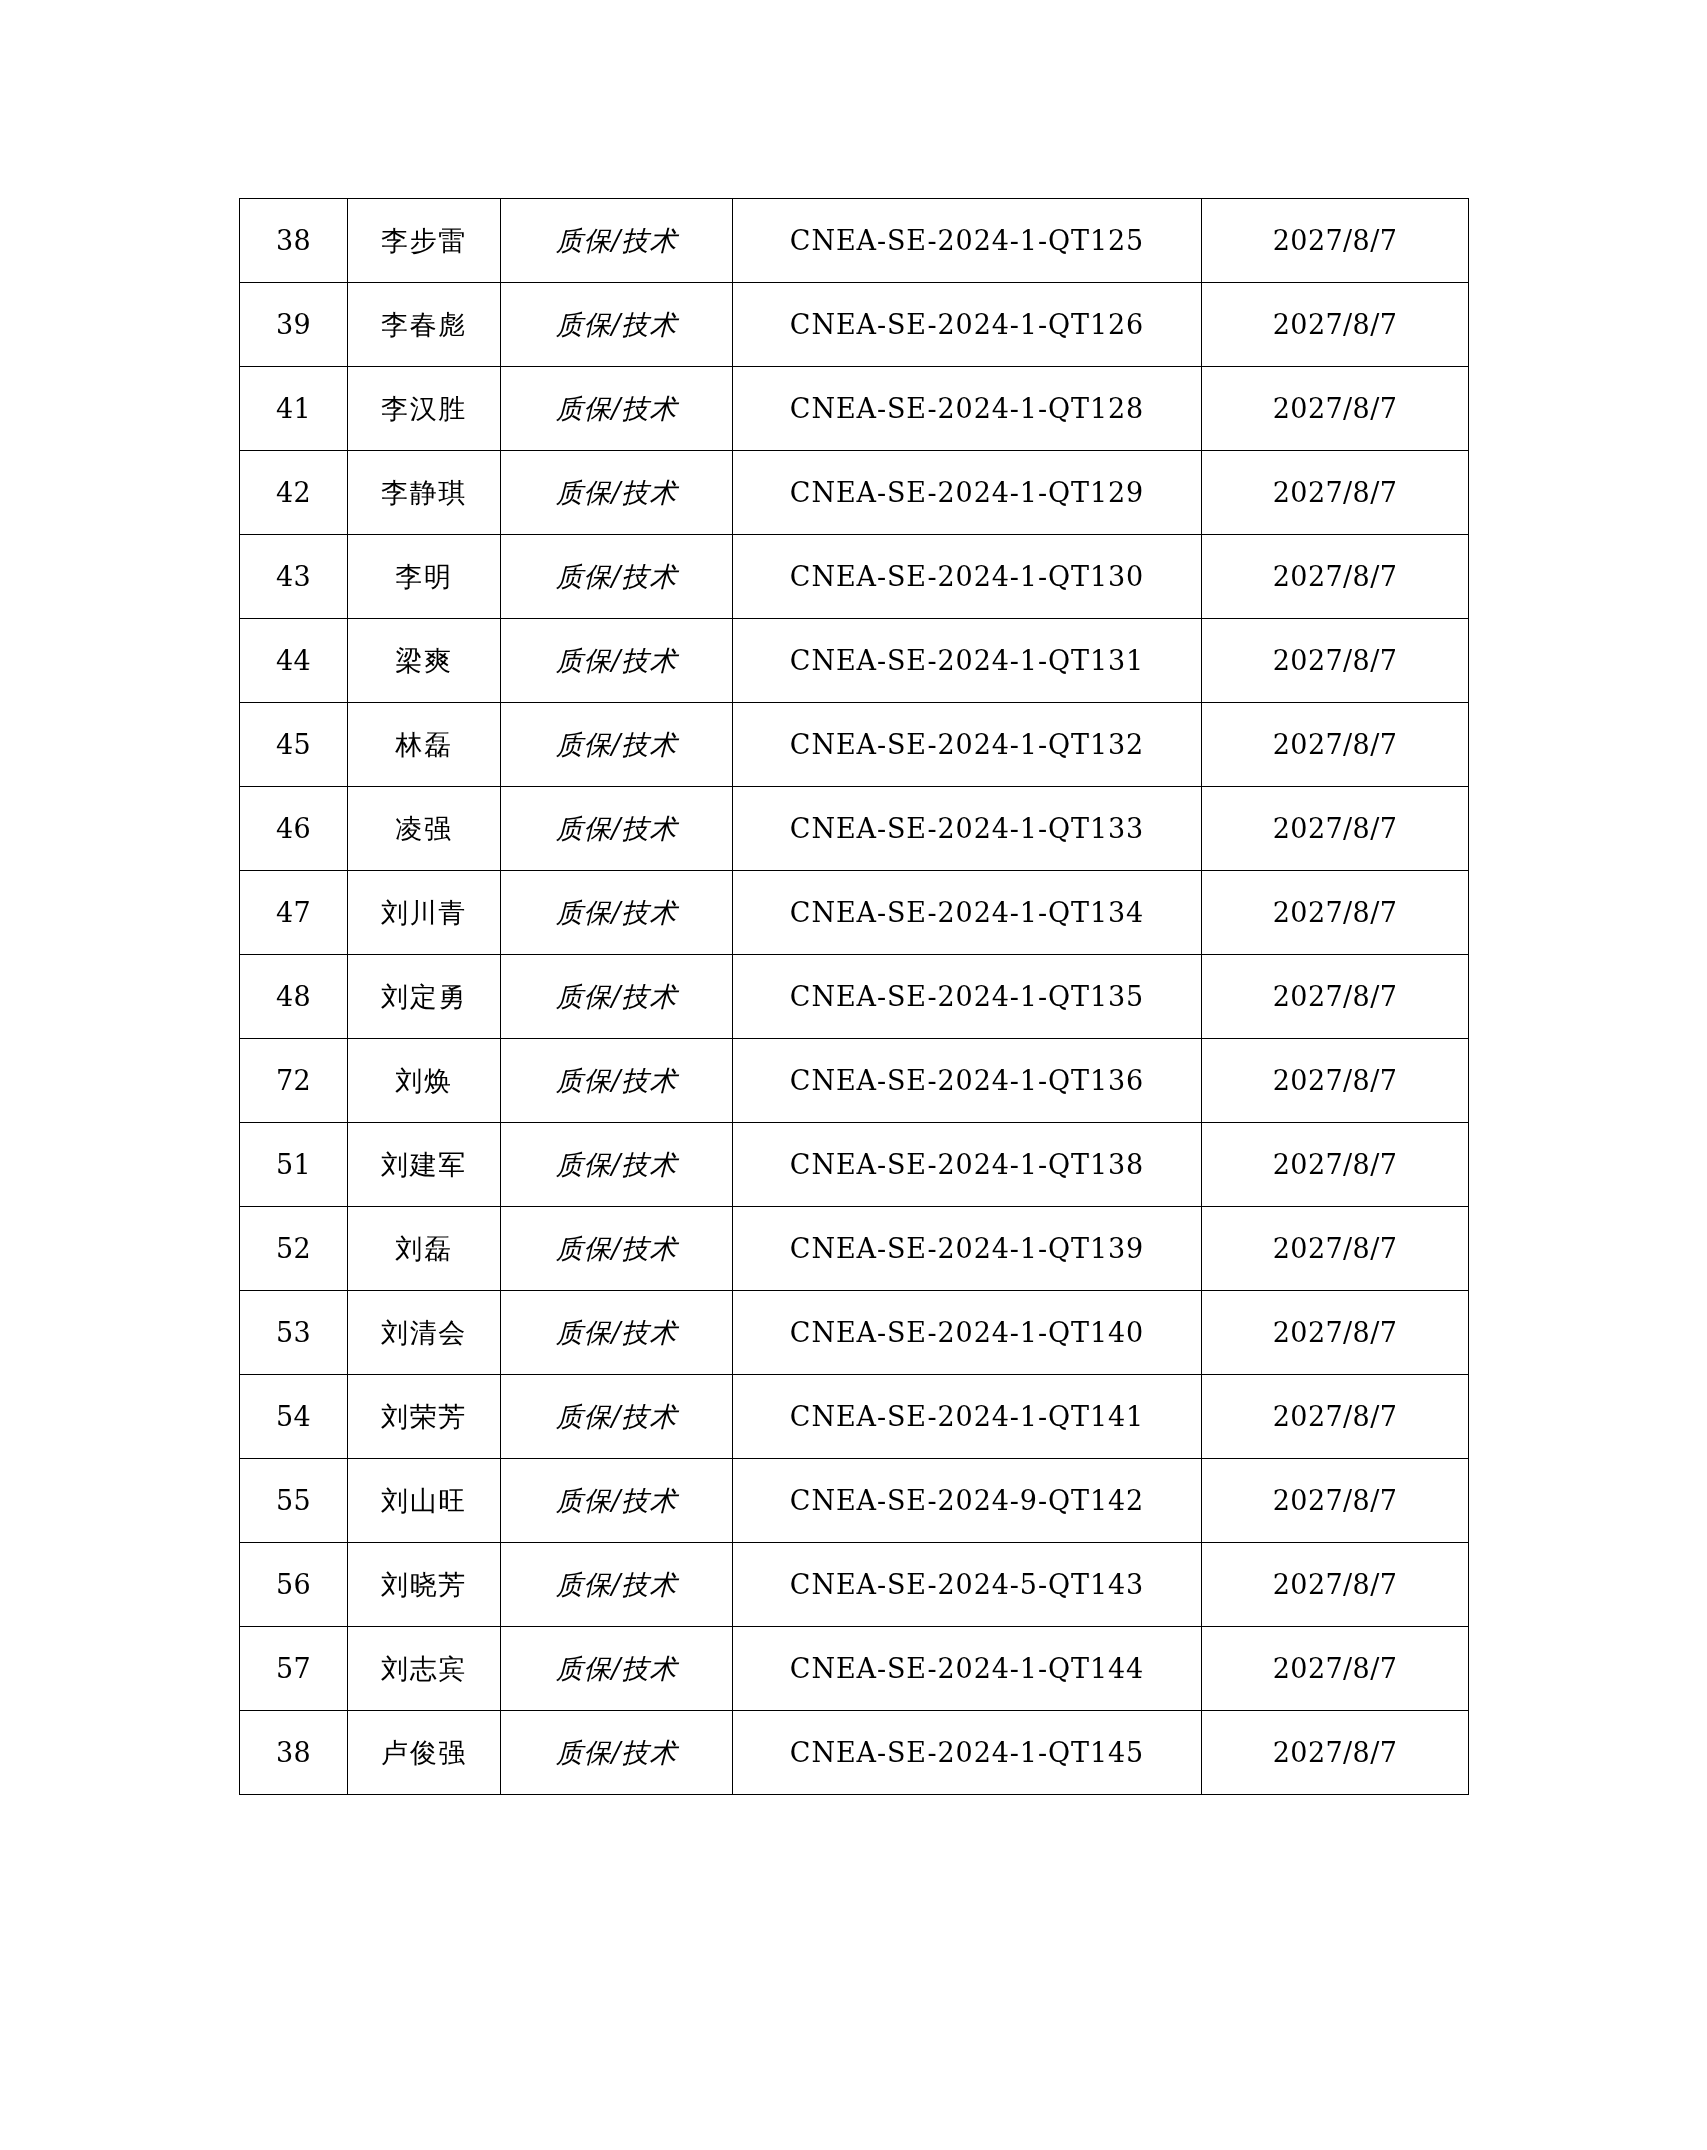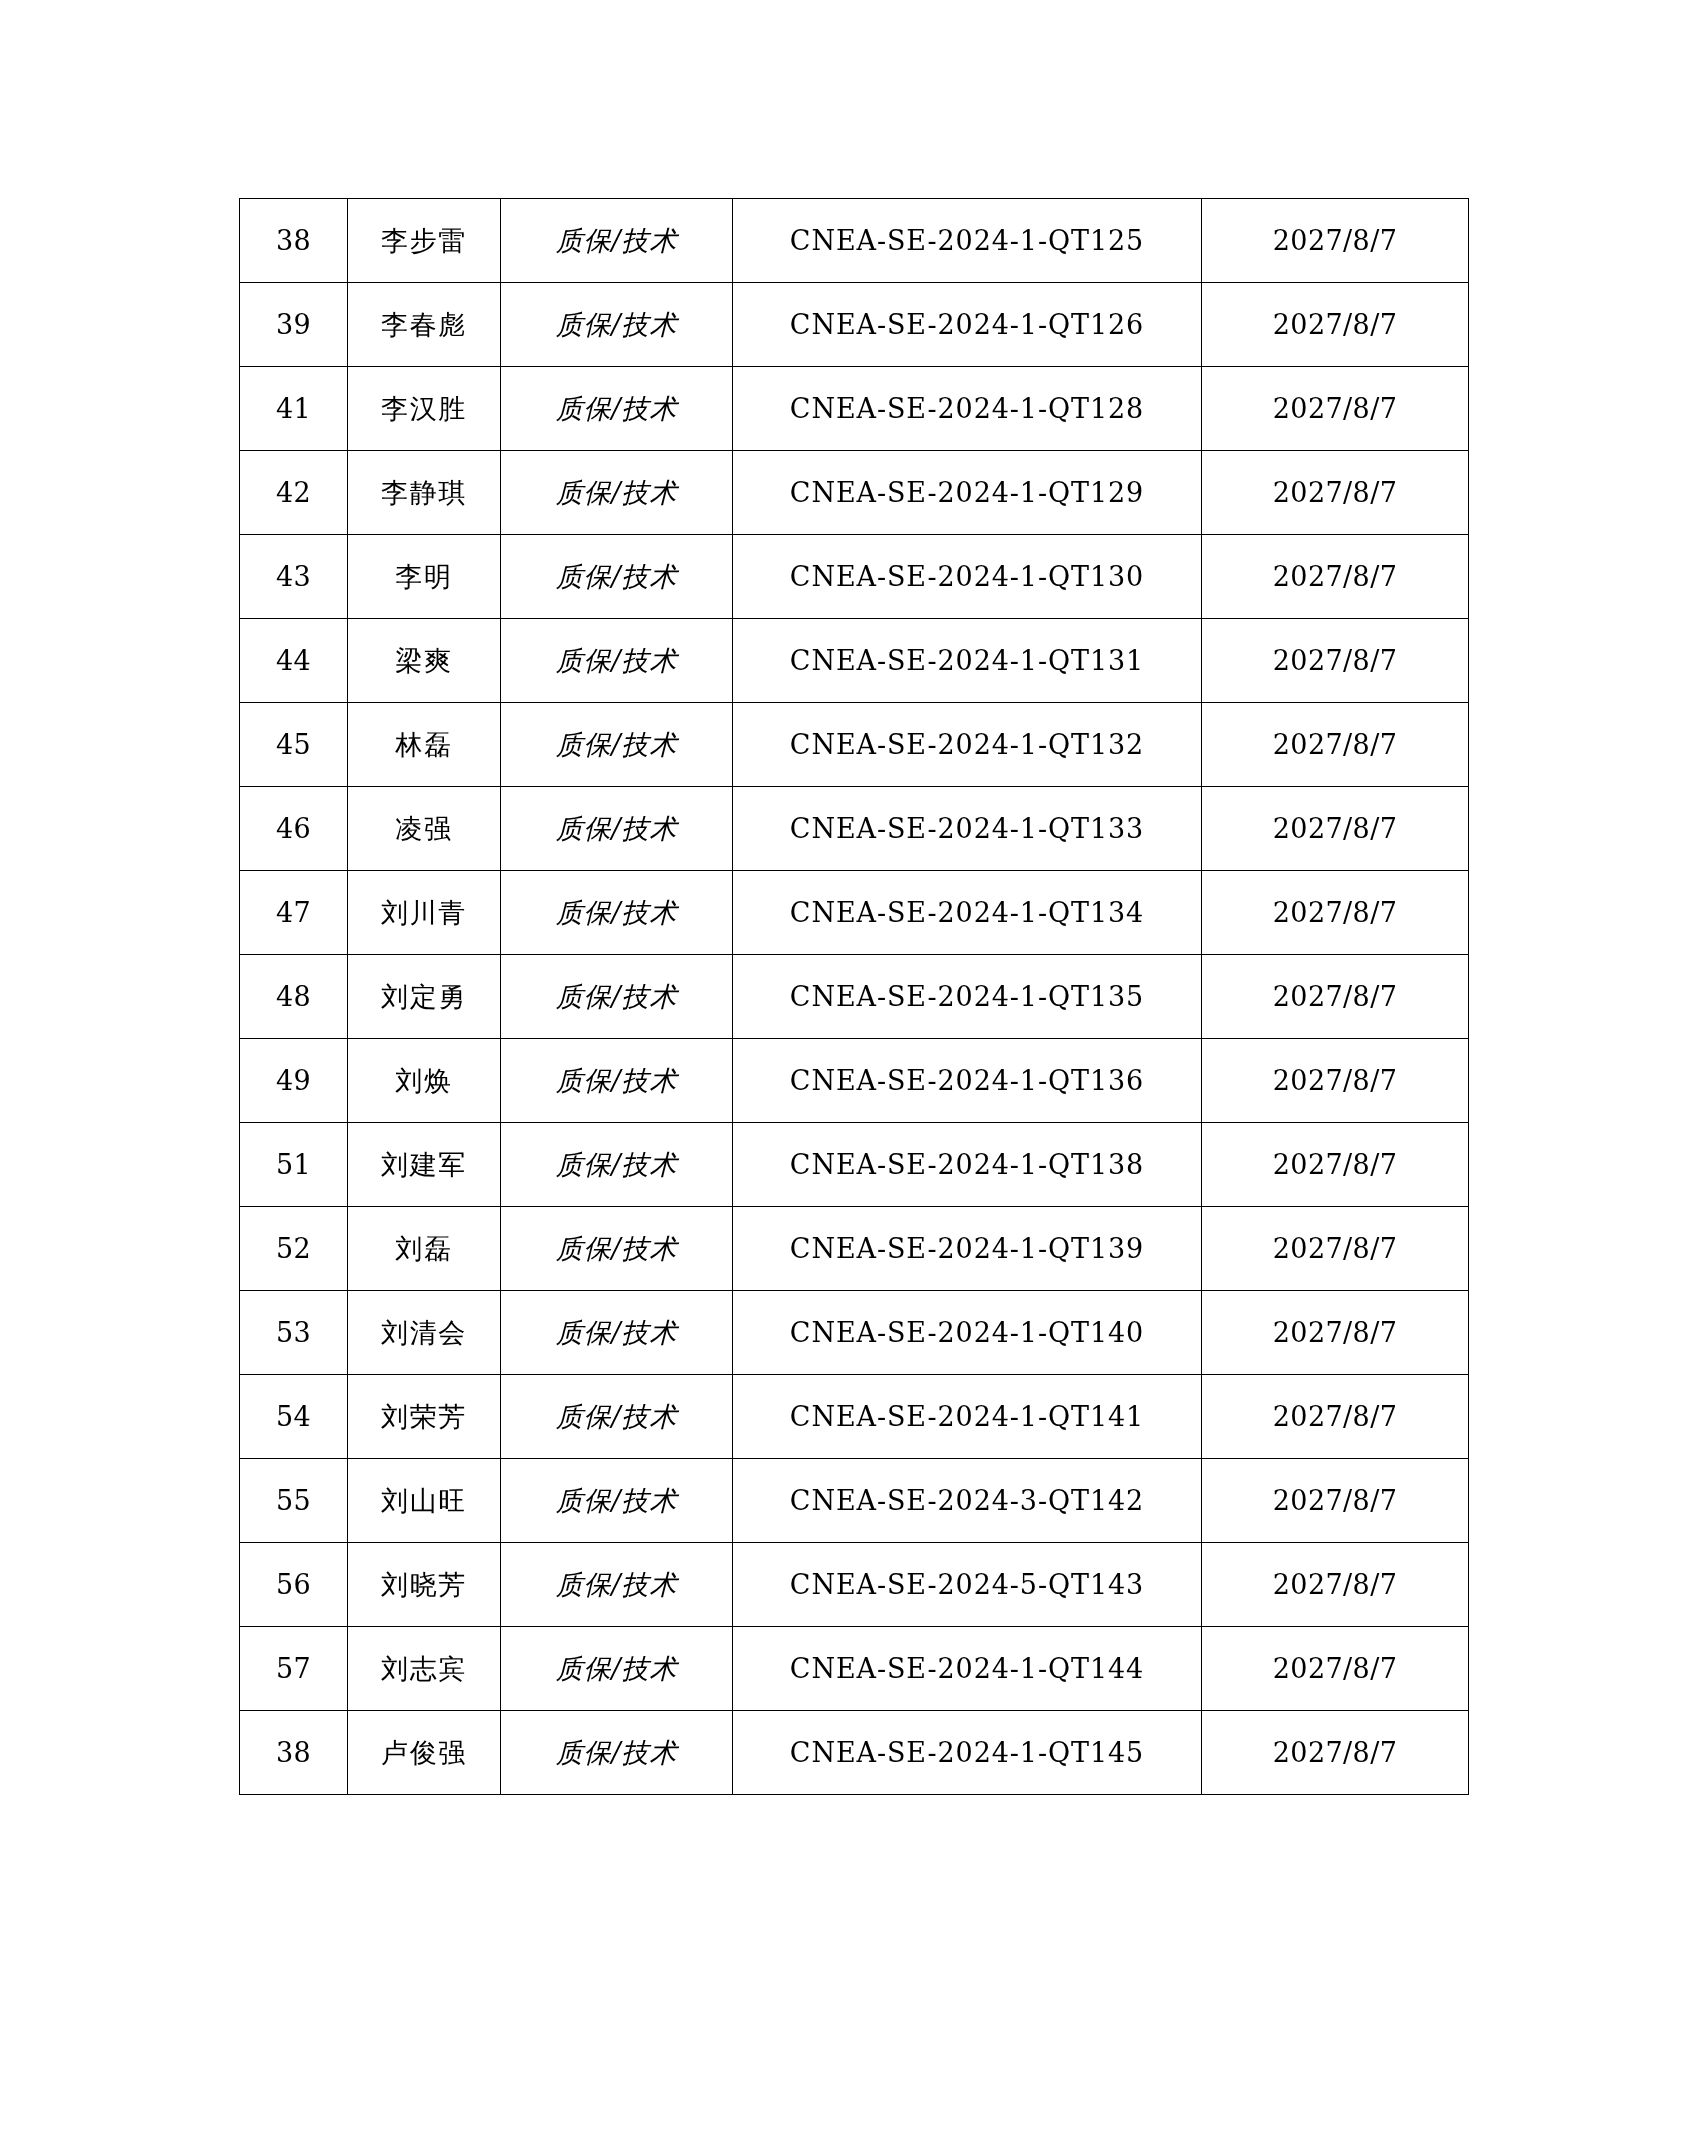--- a/index.html
+++ b/index.html
@@ -149,21 +149,21 @@
             <td class="date">2027/8/7</td>
           </tr>
           <tr>
             <td class="index">48</td>
             <td class="name">刘定勇</td>
             <td class="dept">质保/技术</td>
             <td class="cert">CNEA-SE-2024-1-QT135</td>
             <td class="date">2027/8/7</td>
           </tr>
           <tr>
-            <td class="index">49</td>
+            <td class="index">72</td>
             <td class="name">刘焕</td>
             <td class="dept">质保/技术</td>
             <td class="cert">CNEA-SE-2024-1-QT136</td>
             <td class="date">2027/8/7</td>
           </tr>
           <tr>
             <td class="index">51</td>
             <td class="name">刘建军</td>
             <td class="dept">质保/技术</td>
             <td class="cert">CNEA-SE-2024-1-QT138</td>
@@ -187,21 +187,21 @@
             <td class="index">54</td>
             <td class="name">刘荣芳</td>
             <td class="dept">质保/技术</td>
             <td class="cert">CNEA-SE-2024-1-QT141</td>
             <td class="date">2027/8/7</td>
           </tr>
           <tr>
             <td class="index">55</td>
             <td class="name">刘山旺</td>
             <td class="dept">质保/技术</td>
-            <td class="cert">CNEA-SE-2024-3-QT142</td>
+            <td class="cert">CNEA-SE-2024-9-QT142</td>
             <td class="date">2027/8/7</td>
           </tr>
           <tr>
             <td class="index">56</td>
             <td class="name">刘晓芳</td>
             <td class="dept">质保/技术</td>
             <td class="cert">CNEA-SE-2024-5-QT143</td>
             <td class="date">2027/8/7</td>
           </tr>
           <tr>

